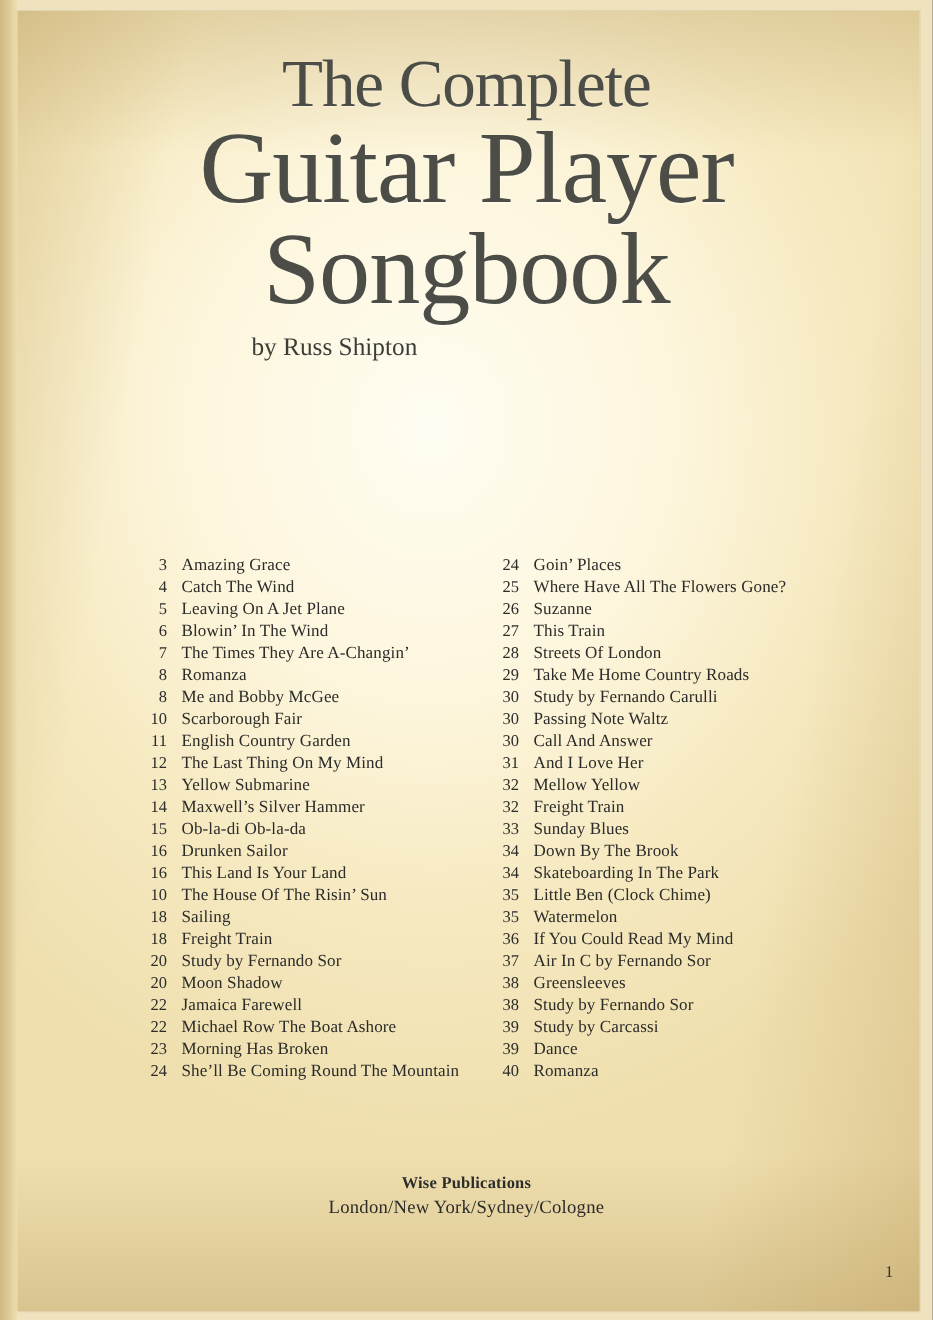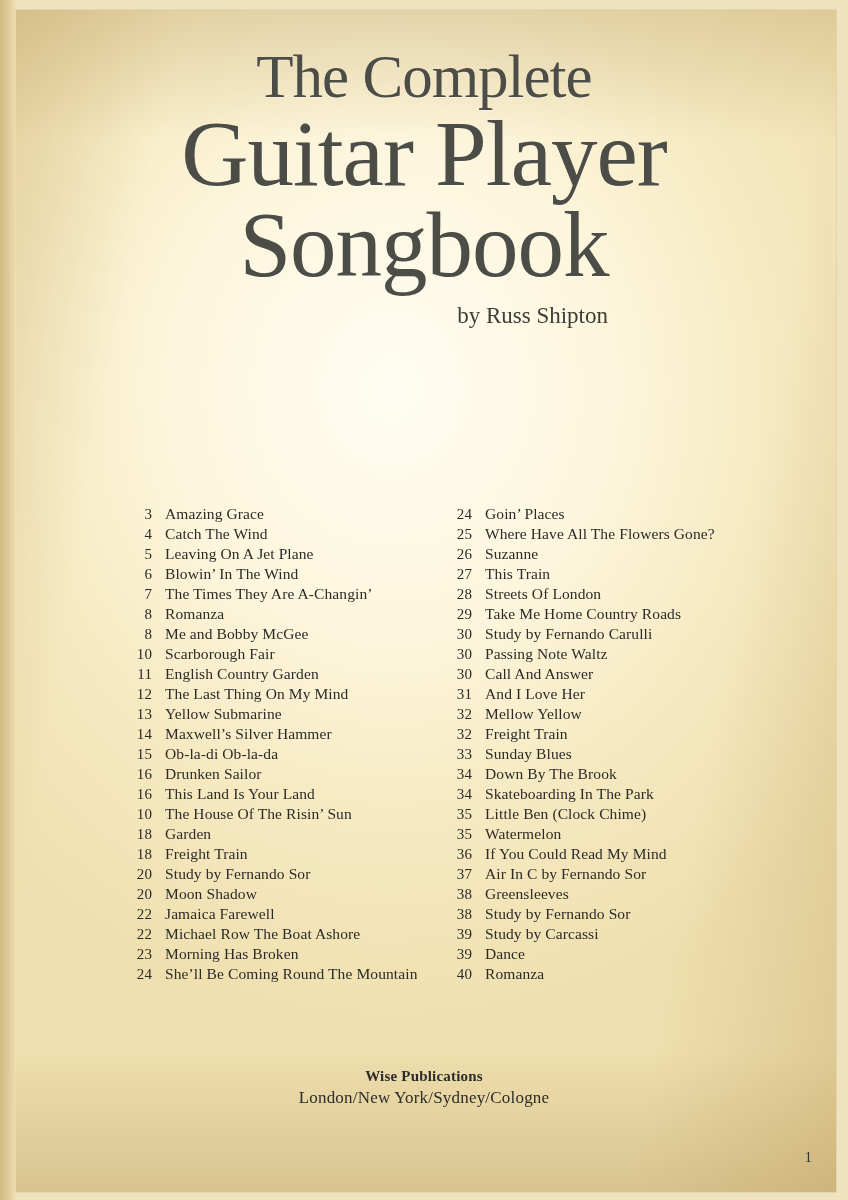--- a/index.html
+++ b/index.html
@@ -66,21 +66,20 @@
     margin: 0;
     text-shadow: 0 1px 0 rgba(255,255,255,0.35);
   }
   .t1 { font-size: 61px; }
   .t2 { font-size: 93px; margin-top: 2px; }
   .t3 { font-size: 93px; margin-top: 2px; }
   .byline {
     font-family: "Liberation Serif", serif;
     font-size: 23px;
     color: #3d3d38;
-    text-align: right;
     margin: 14px 240px 0 0;
   }
 
   
   .contents {
     position: absolute;
     left: 118px;
     top: 504px;
     width: 640px;
     display: flex;
@@ -215,21 +214,21 @@
         <div class="entry">
             <span class="pg">16</span>
             <span class="ttl">This Land Is Your Land</span>
           </div>
         <div class="entry">
             <span class="pg">10</span>
             <span class="ttl">The House Of The Risin’ Sun</span>
           </div>
         <div class="entry">
             <span class="pg">18</span>
-            <span class="ttl">Garden</span>
+            <span class="ttl">Sailing</span>
           </div>
         <div class="entry">
             <span class="pg">18</span>
             <span class="ttl">Freight Train</span>
           </div>
         <div class="entry">
             <span class="pg">20</span>
             <span class="ttl">Study by Fernando Sor</span>
           </div>
         <div class="entry">

